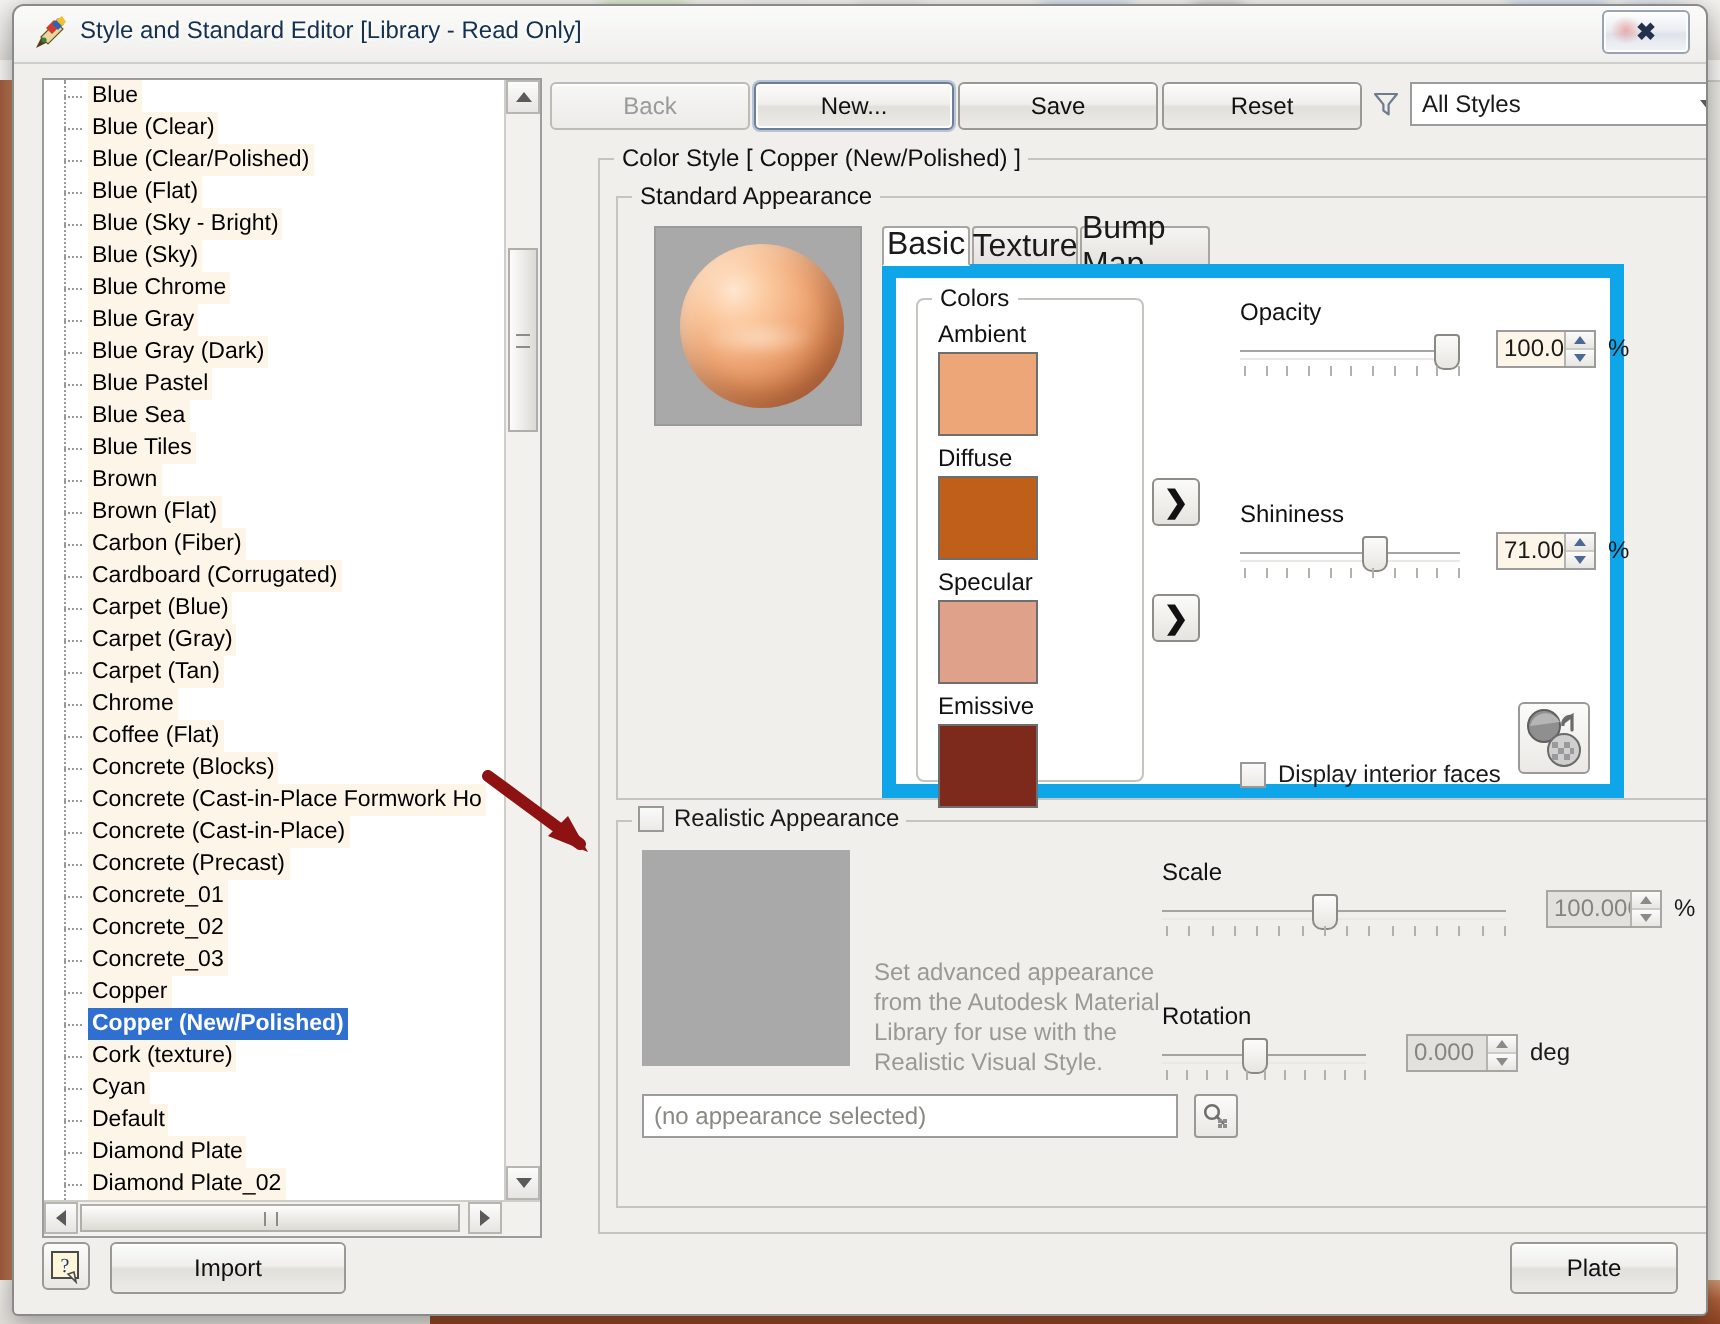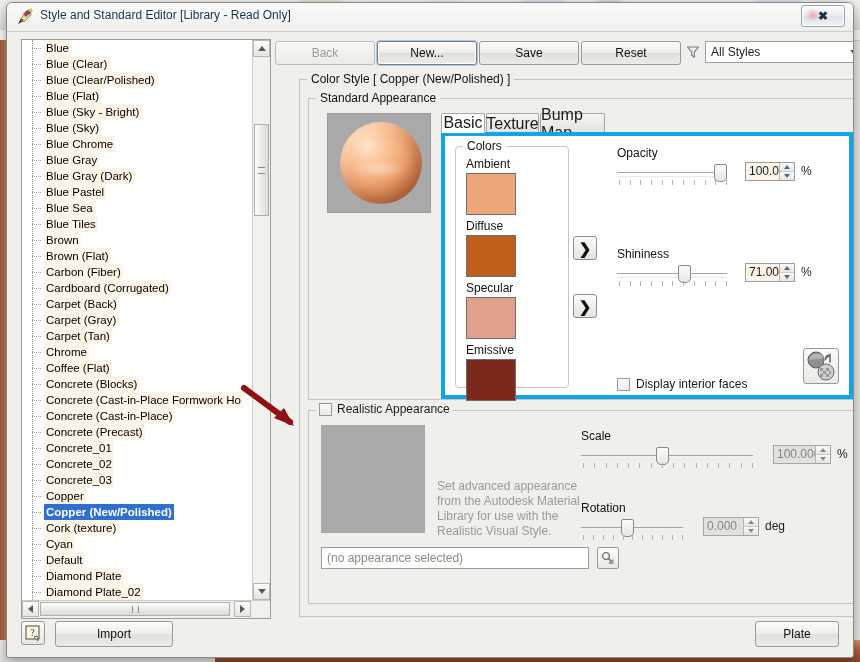--- a/index.html
+++ b/index.html
@@ -194,22 +194,22 @@
     border:1px solid #a8a6a1;border-bottom:none;
     background:linear-gradient(180deg,#f6f5f3,#e4e2dd);
     display:flex;align-items:center;justify-content:center;
     font-size:16px;cursor:pointer;border-radius:2px 2px 0 0;
   }
   .tab.active{background:#fff;border-bottom:1px solid #fff;z-index:3;}
   #tab-basic{left:0;width:44px;}
   #tab-texture{left:45px;width:53px;}
   #tab-bump{left:99px;width:65px;}
   #tabpage{
-    position:absolute;left:132px;top:33px;width:412px;height:267px;
-    background:#fff;border:4px solid #0ea5e9;box-sizing:border-box;
+    position:absolute;left:132px;top:33px;width:371px;height:267px;
+    background:#fff;border:7px solid #0ea5e9;box-sizing:border-box;
   }
 
   #grp-colors{left:10px;top:10px;width:112px;height:240px;border:1px solid #c6c4bf;border-radius:4px;}
   #grp-colors > .gtitle{background:#fff;}
   .swatch-label{position:absolute;left:10px;font-size:12px;color:#111;}
   .swatch{
     position:absolute;left:10px;width:50px;height:42px;
     border:1px solid #6e6e6e;box-sizing:border-box;cursor:pointer;
   }
   .arrowbtn{
@@ -353,21 +353,21 @@
             <div class="tree-row"><span class="tick"></span><span class="txt">Blue Chrome</span></div>
             <div class="tree-row"><span class="tick"></span><span class="txt">Blue Gray</span></div>
             <div class="tree-row"><span class="tick"></span><span class="txt">Blue Gray (Dark)</span></div>
             <div class="tree-row"><span class="tick"></span><span class="txt">Blue Pastel</span></div>
             <div class="tree-row"><span class="tick"></span><span class="txt">Blue Sea</span></div>
             <div class="tree-row"><span class="tick"></span><span class="txt">Blue Tiles</span></div>
             <div class="tree-row"><span class="tick"></span><span class="txt">Brown</span></div>
             <div class="tree-row"><span class="tick"></span><span class="txt">Brown (Flat)</span></div>
             <div class="tree-row"><span class="tick"></span><span class="txt">Carbon (Fiber)</span></div>
             <div class="tree-row"><span class="tick"></span><span class="txt">Cardboard (Corrugated)</span></div>
-            <div class="tree-row"><span class="tick"></span><span class="txt">Carpet (Back)</span></div>
+            <div class="tree-row"><span class="tick"></span><span class="txt">Carpet (Blue)</span></div>
             <div class="tree-row"><span class="tick"></span><span class="txt">Carpet (Gray)</span></div>
             <div class="tree-row"><span class="tick"></span><span class="txt">Carpet (Tan)</span></div>
             <div class="tree-row"><span class="tick"></span><span class="txt">Chrome</span></div>
             <div class="tree-row"><span class="tick"></span><span class="txt">Coffee (Flat)</span></div>
             <div class="tree-row"><span class="tick"></span><span class="txt">Concrete (Blocks)</span></div>
             <div class="tree-row"><span class="tick"></span><span class="txt">Concrete (Cast-in-Place Formwork Ho</span></div>
             <div class="tree-row"><span class="tick"></span><span class="txt">Concrete (Cast-in-Place)</span></div>
             <div class="tree-row"><span class="tick"></span><span class="txt">Concrete (Precast)</span></div>
             <div class="tree-row"><span class="tick"></span><span class="txt">Concrete_01</span></div>
             <div class="tree-row"><span class="tick"></span><span class="txt">Concrete_02</span></div>

